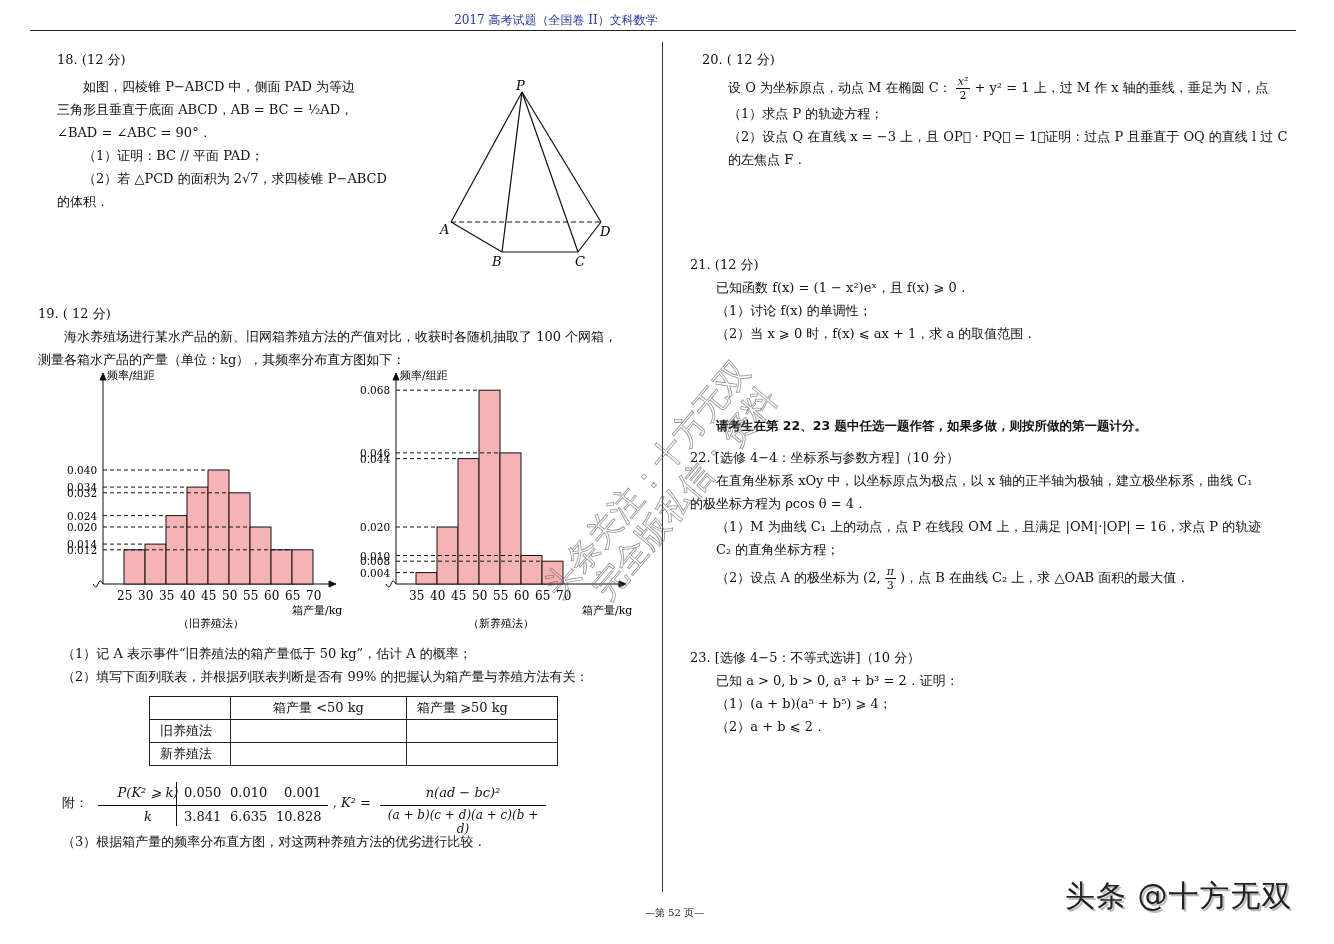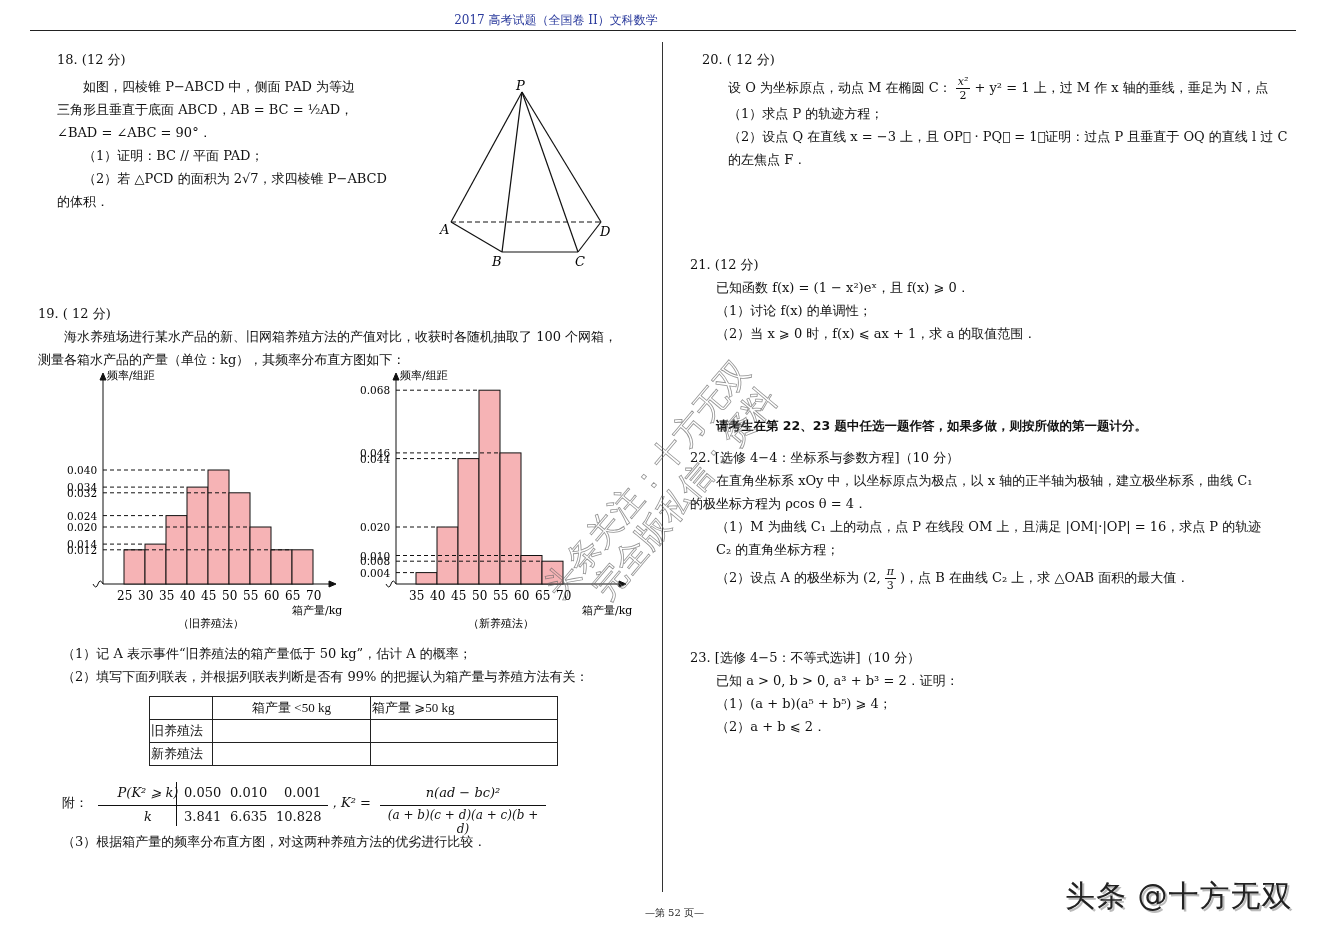--- a/index.html
+++ b/index.html
@@ -18,21 +18,21 @@
   .col-right { left: 690px; top: 48px; width: 610px; margin-left: 12px; }
   .q-head { font-size: 13px; }
   .p { margin: 0; font-size: 13px; }
   .ind { text-indent: 26px; }
   .ind2 { padding-left: 26px; }
   .math { font-style: italic; font-family: "DejaVu Serif", serif; }
   .bold { font-weight: bold; }
   .abs { position: absolute; }
   svg text { font-family: "DejaVu Serif", serif; }
   table.ct { border-collapse: collapse; font-size: 13px; }
-  table.ct td { border: 1px solid #222; height: 22px; padding: 0 1px; font-family: Liberation Serif, serif; }
+  table.ct td { border: 1px solid #222; height: 22px; padding: 0 10px; }
 </style>
 </head>
 <body>
 
 <div class="header-title">2017 高考试题（全国卷 II）文科数学</div>
 <div class="header-rule"></div>
 <div class="divider"></div>
 
 <div class="col col-left">
 

